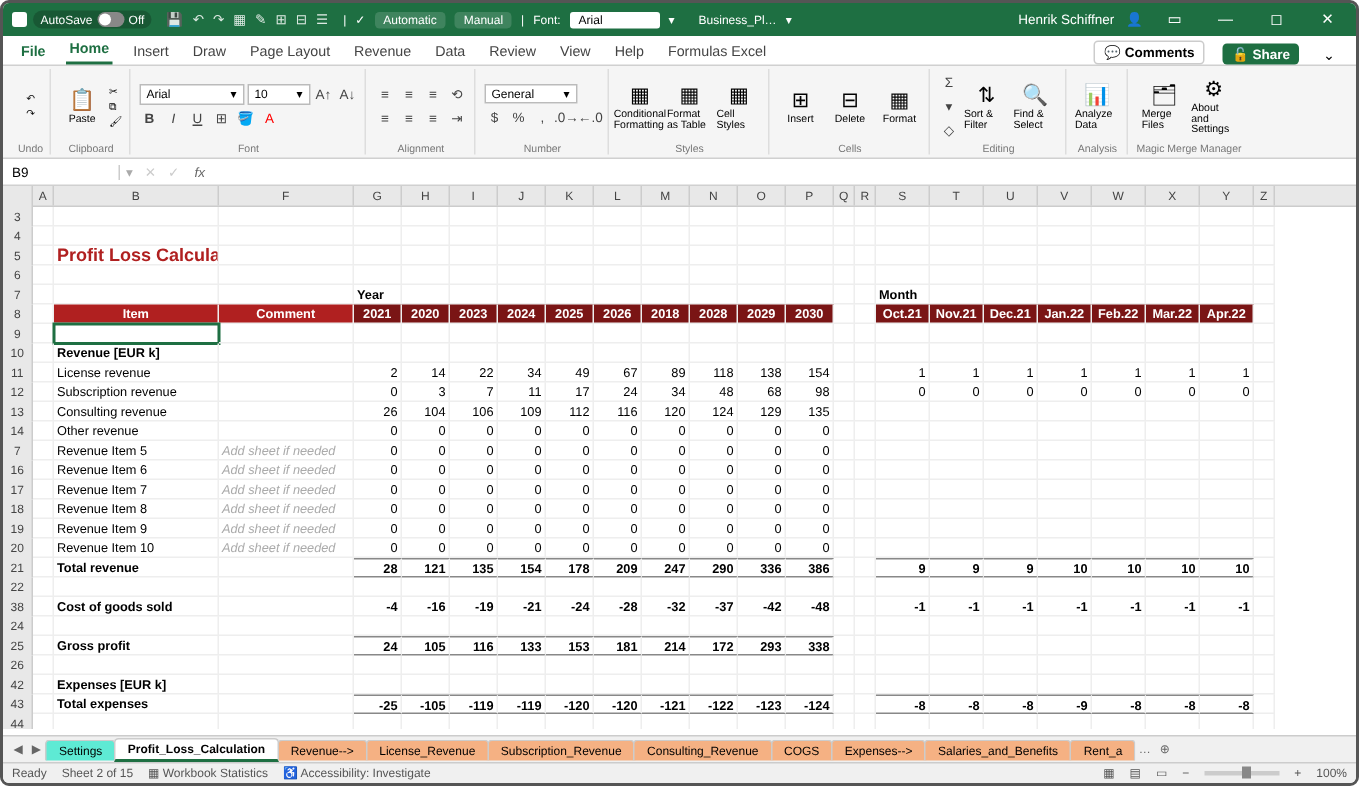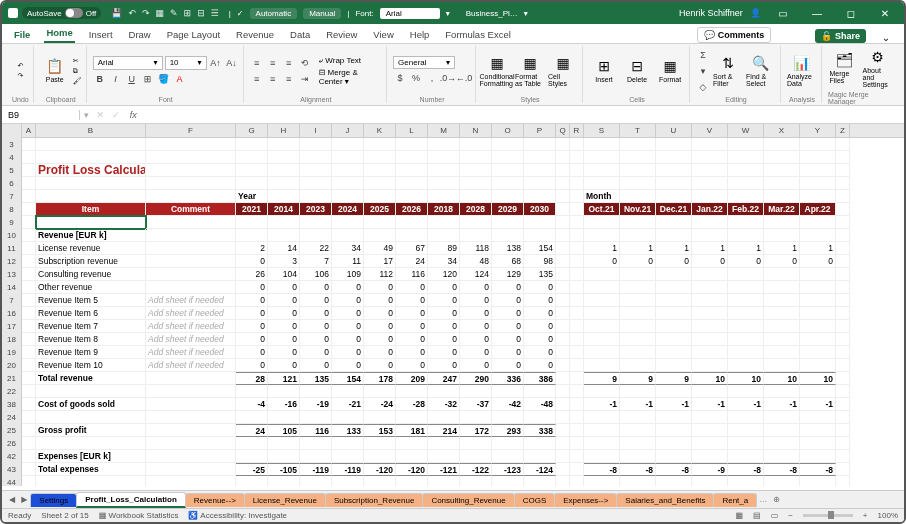--- a/index.html
+++ b/index.html
@@ -16,21 +16,21 @@
 .titlebar .mid .pill { background: rgba(255,255,255,.15); padding: 1px 6px; border-radius: 3px; }
 .titlebar .mid .font-box { background: #fff; color: #000; padding: 1px 6px; border-radius: 2px; min-width: 60px; }
 .titlebar .right { display: flex; align-items: center; gap: 8px; }
 .winbtn { width: 26px; text-align: center; font-size: 10px; }
 .ribbon-tabs { height: 20px; display: flex; align-items: flex-end; padding: 0 10px; gap: 12px; border-bottom: 1px solid #d0d0d0; font-size: 9.5px; }
 .ribbon-tabs .tab { padding: 3px 2px; color: #444; cursor: pointer; }
 .ribbon-tabs .tab.active { color: #1e6f42; border-bottom: 2px solid #1e6f42; font-weight: 600; }
 .ribbon-tabs .file { color: #1e6f42; font-weight: 600; }
 .ribbon-tabs .spacer { flex: 1; }
 .ribbon-tabs .right-btn { font-size: 9px; padding: 2px 6px; border: 1px solid #ccc; border-radius: 3px; font-weight: bold; }
-.ribbon-tabs .share { background: #1e6f42; color: #fff; border: none; margin-left: 32px; }
+.ribbon-tabs .share { background: #1e6f42; color: #fff; border: none; }
 .ribbon { height: 62px; background: #f5f5f5; border-bottom: 1px solid #d0d0d0; display: flex; padding: 2px 6px; gap: 2px; overflow: hidden; }
 .grp { display: flex; flex-direction: column; align-items: center; padding: 0 4px; border-right: 1px solid #ddd; font-size: 7px; }
 .grp .body { flex: 1; display: flex; align-items: center; gap: 3px; }
 .grp .lbl { color: #777; margin-top: 1px; }
 .bigbtn { display: flex; flex-direction: column; align-items: center; justify-content: center; width: 30px; height: 44px; font-size: 7px; gap: 2px; }
 .bigbtn .ic { font-size: 14px; }
 .smallctl { display: flex; flex-direction: column; gap: 2px; }
 .selbox { background: #fff; border: 1px solid #bbb; padding: 1px 4px; font-size: 8px; min-width: 42px; display: flex; justify-content: space-between; align-items: center; }
 .btnrow { display: flex; gap: 2px; }
 .tb { width: 14px; height: 14px; display: flex; align-items: center; justify-content: center; font-size: 9px; color: #444; }
@@ -49,21 +49,21 @@
 .hdr-red { background: #b02020; color: #fff; font-weight: bold; text-align: center !important; }
 .hdr-drk { background: #7a1515; color: #fff; font-weight: bold; text-align: center !important; }
 .bold { font-weight: bold; }
 .italic-grey { color: #aaa; font-style: italic; }
 .bt { border-top: 1px solid #888 !important; }
 .bb { border-bottom: 1px solid #888 !important; }
 .sel-cell { outline: 2px solid #1e6f42; outline-offset: -1px; }
 .sheet-tabs { position: absolute; bottom: 14px; left: 0; right: 0; height: 18px; background: #f0f0f0; display: flex; align-items: center; font-size: 8px; border-top: 1px solid #ccc; padding: 0 4px; gap: 0; }
 .sheet-tabs .nav { padding: 0 3px; color: #666; }
 .st { padding: 2px 8px; border: 1px solid #ccc; border-bottom: none; background: #fff; border-radius: 3px 3px 0 0; margin-right: -1px; white-space: nowrap; }
-.st.green { background: #1d4ed8; }
+.st.green { background: #5eead4; }
 .st.active { background: #fff; border-bottom: 2px solid #1e6f42; font-weight: 600; }
 .st.orange { background: #f5b183; }
 .statusbar { position: absolute; bottom: 0; left: 0; right: 0; height: 14px; background: #f0f0f0; border-top: 1px solid #ccc; display: flex; align-items: center; font-size: 8px; padding: 0 6px; gap: 10px; color: #555; }
 .statusbar .spacer { flex: 1; }
 .zoom-slider { width: 50px; height: 3px; background: #ccc; position: relative; }
 .zoom-slider::after { content: ''; position: absolute; width: 6px; height: 8px; background: #888; top: -3px; left: 50%; }
 </style>
 </head>
 <body>
 
@@ -193,24 +193,20 @@
             <span class="tb">≡</span>
             <span class="tb">≡</span>
             <span class="tb">⟲</span>
           </div>
         <div class="btnrow">
             <span class="tb">≡</span>
             <span class="tb">≡</span>
             <span class="tb">≡</span>
             <span class="tb">⇥</span>
           </div>
-      </div>
-      <div class="smallctl" style="margin-left:4px">
-        <div style="font-size:8px">⤶ <span>Wrap Text</span></div>
-        <div style="font-size:8px">⊟ <span>Merge &amp; Center</span> ▾</div>
       </div>
     </div>
     <div class="lbl">Alignment</div>
   </div>
   <div class="grp">
     <div class="body">
       <div class="smallctl">
         <div class="selbox" style="width:62px">
             <span>General</span>
             <span>▾</span>
@@ -468,21 +464,21 @@
         <div class="cell " style="width:36px"></div>
         <div class="cell " style="width:36px"></div>
         <div class="cell " style="width:14px"></div>
       </div>
       <div class="grid-row ">
         <div class="rowhdr">8</div>
         <div class="cell " style="width:14px"></div>
         <div class="cell hdr-red" style="width:110px">Item</div>
         <div class="cell hdr-red" style="width:90px">Comment</div>
         <div class="cell hdr-drk" style="width:32px">2021</div>
-        <div class="cell hdr-drk" style="width:32px">2014</div>
+        <div class="cell hdr-drk" style="width:32px">2020</div>
         <div class="cell hdr-drk" style="width:32px">2023</div>
         <div class="cell hdr-drk" style="width:32px">2024</div>
         <div class="cell hdr-drk" style="width:32px">2025</div>
         <div class="cell hdr-drk" style="width:32px">2026</div>
         <div class="cell hdr-drk" style="width:32px">2018</div>
         <div class="cell hdr-drk" style="width:32px">2028</div>
         <div class="cell hdr-drk" style="width:32px">2029</div>
         <div class="cell hdr-drk" style="width:32px">2030</div>
         <div class="cell " style="width:14px"></div>
         <div class="cell " style="width:14px"></div>

